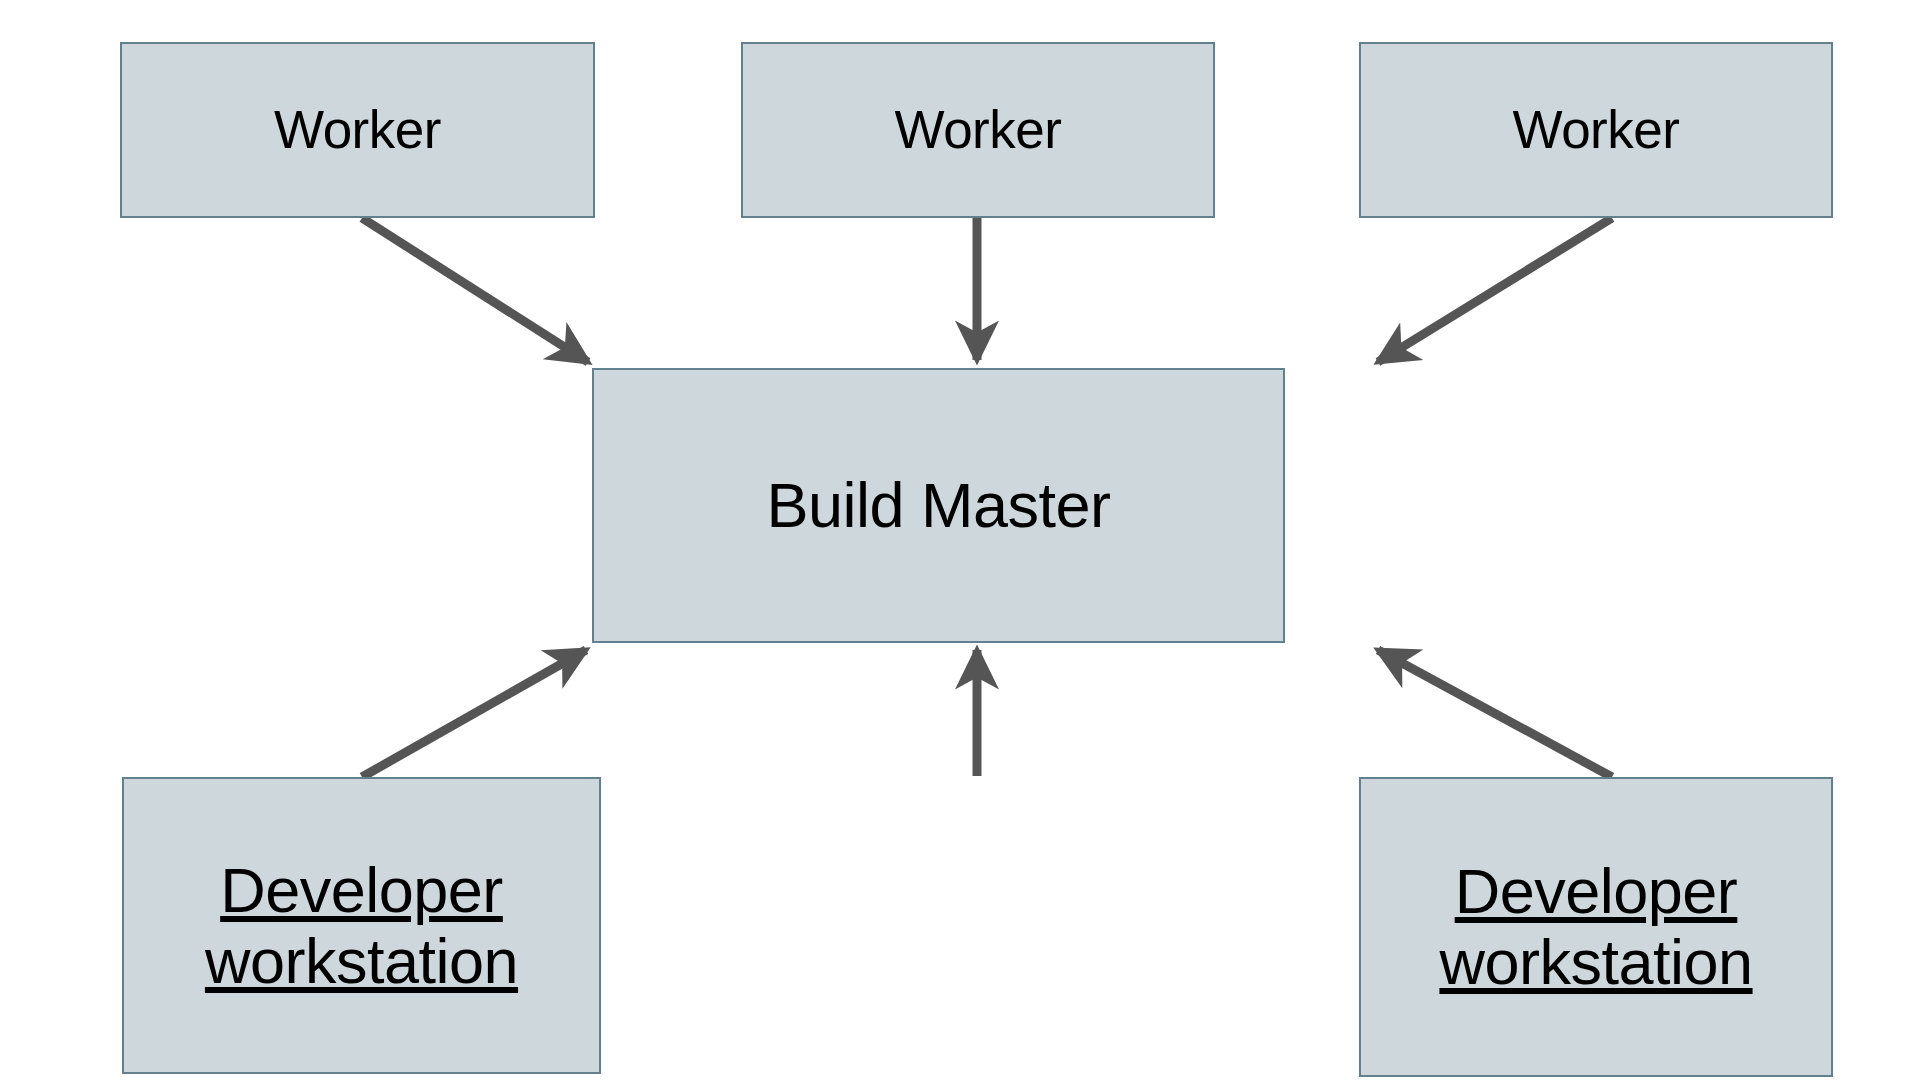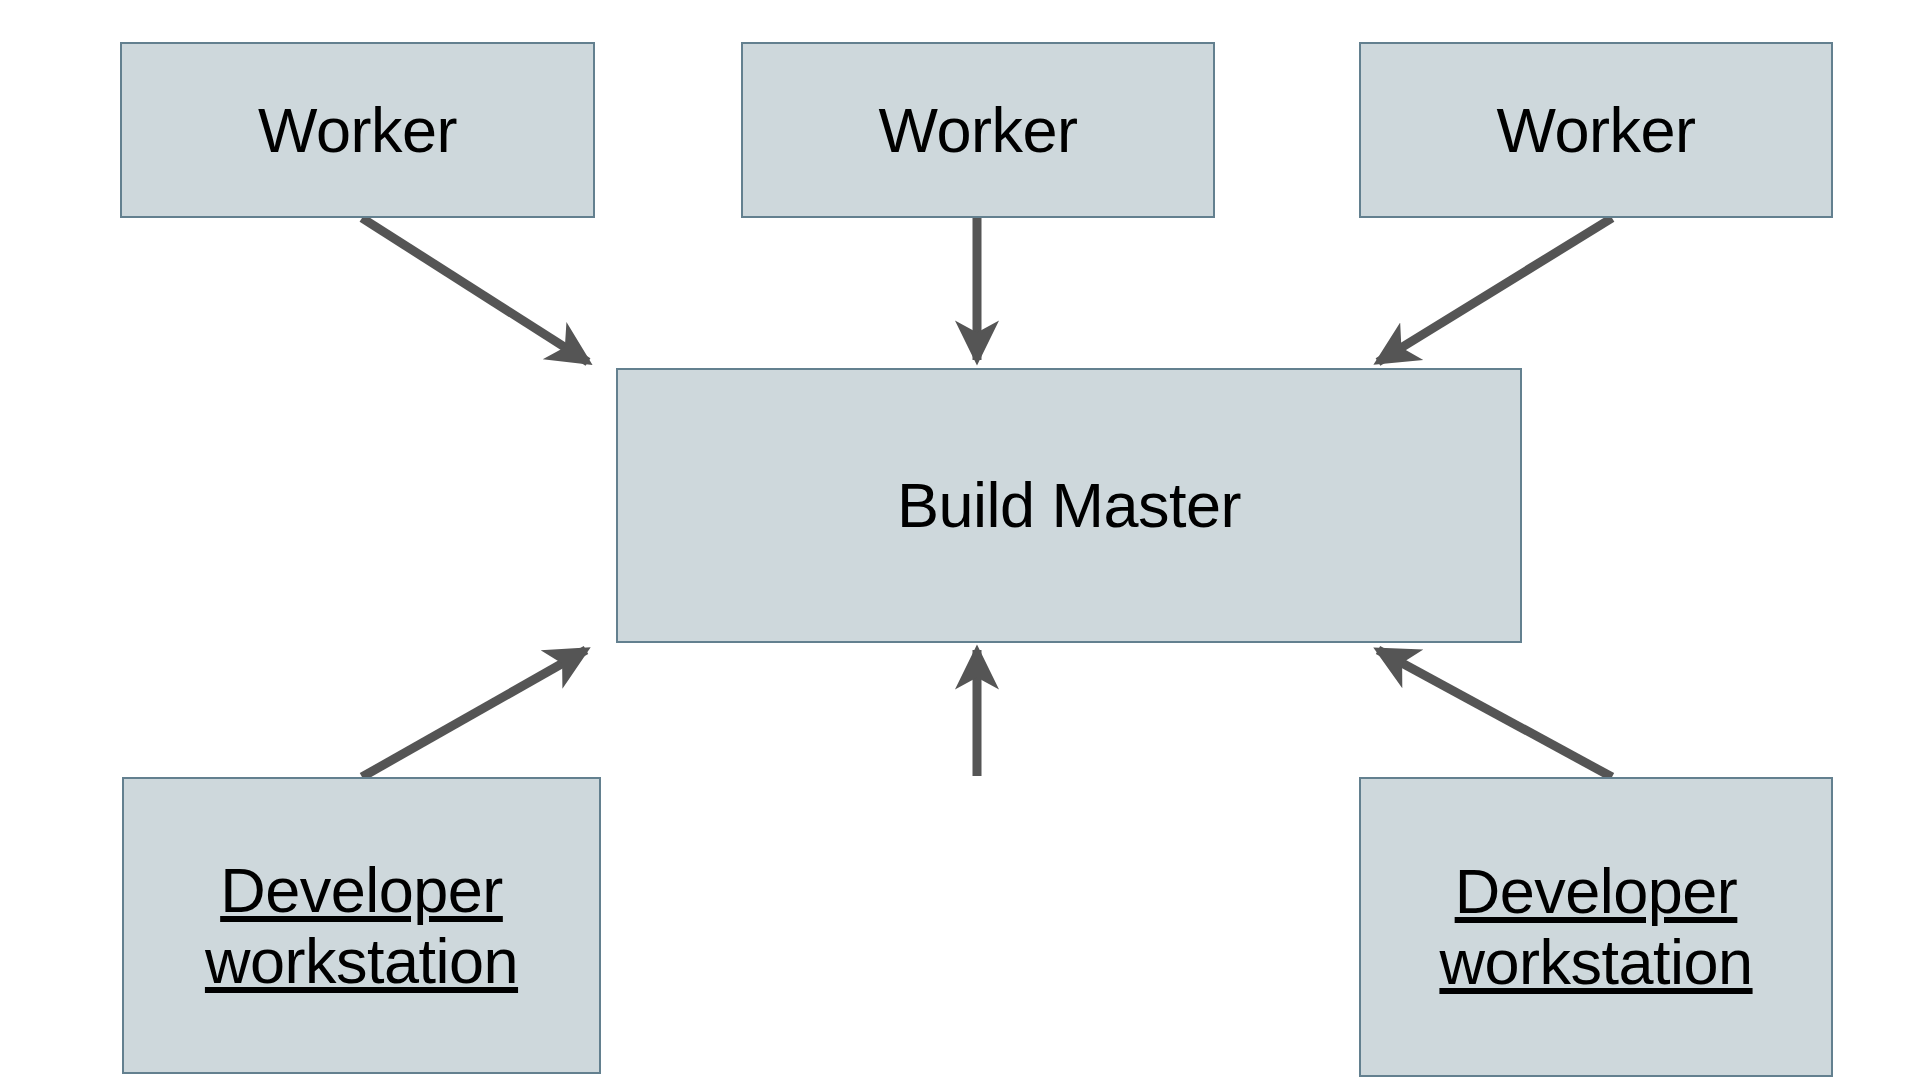--- a/index.html
+++ b/index.html
@@ -39,29 +39,29 @@
     text-align: center;
   }
   .node-label {
     color: #000000;
     font-family: "Liberation Sans", "DejaVu Sans", sans-serif;
     font-weight: 400;
     line-height: 1.12;
     white-space: pre-line;
     letter-spacing: -0.5px;
   }
-  .size-worker  { font-size: 63px; }
+  .size-worker  { font-size: 53px; }
   .size-master  { font-size: 63px; }
   .size-bottom  { font-size: 63px; text-decoration: underline; }
 
   
   #node-worker-1      { left: 120px;  top: 42px;  width: 475px; height: 176px; }
   #node-worker-2      { left: 741px;  top: 42px;  width: 474px; height: 176px; }
   #node-worker-3      { left: 1359px; top: 42px;  width: 474px; height: 176px; }
-  #node-build-master  { left: 616px;  top: 368px; width: 906px; height: 275px; }
+  #node-build-master  { left: 592px;  top: 368px; width: 693px; height: 275px; }
   #node-dev-ws-left   { left: 122px;  top: 777px; width: 479px; height: 297px; }
   #node-ci-server     { left: 741px;  top: 776px; width: 479px; height: 297px; }
   #node-dev-ws-right  { left: 1359px; top: 777px; width: 474px; height: 300px; }
 </style>
 </head>
 <body>
 
 <div id="diagram-canvas">
 
   <svg id="edge-layer" viewBox="0 0 1910 1090" xmlns="http://www.w3.org/2000/svg">

